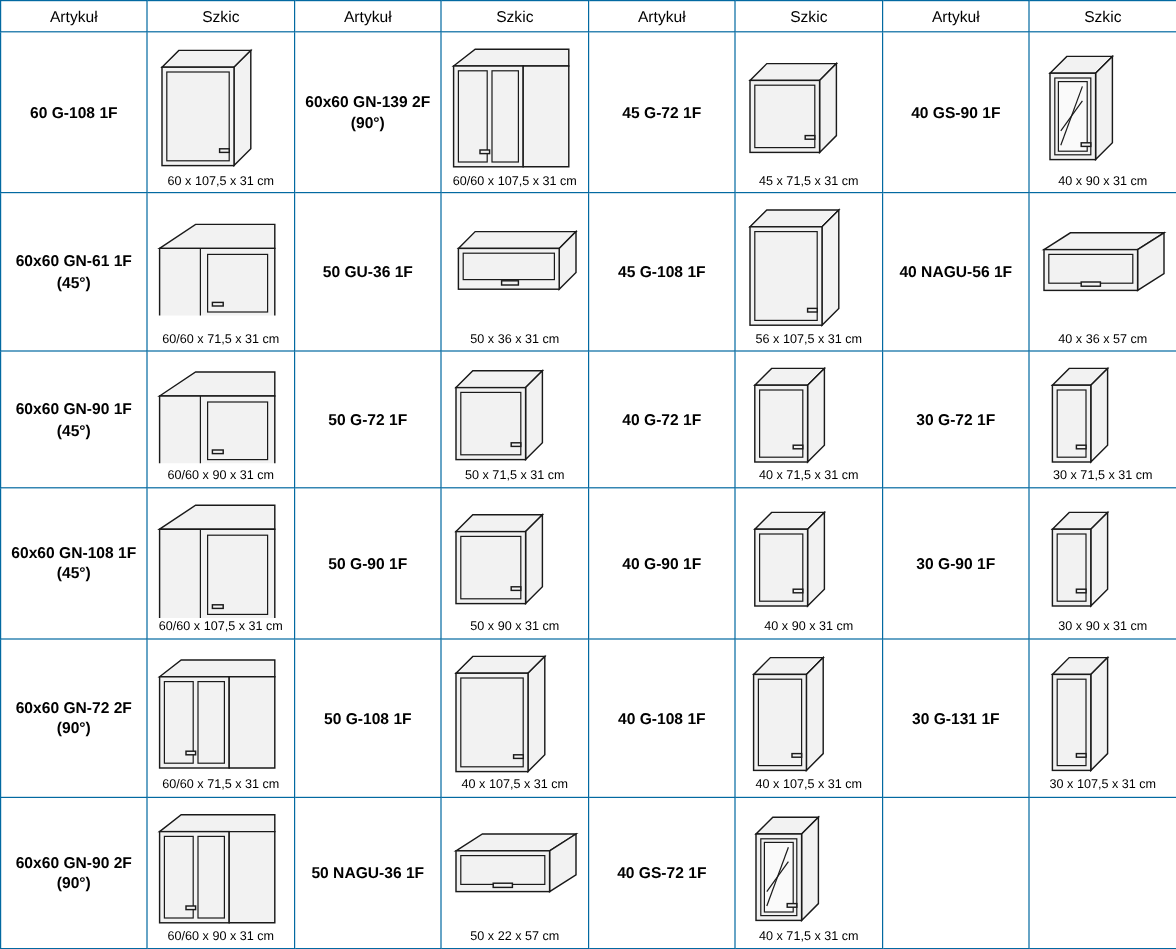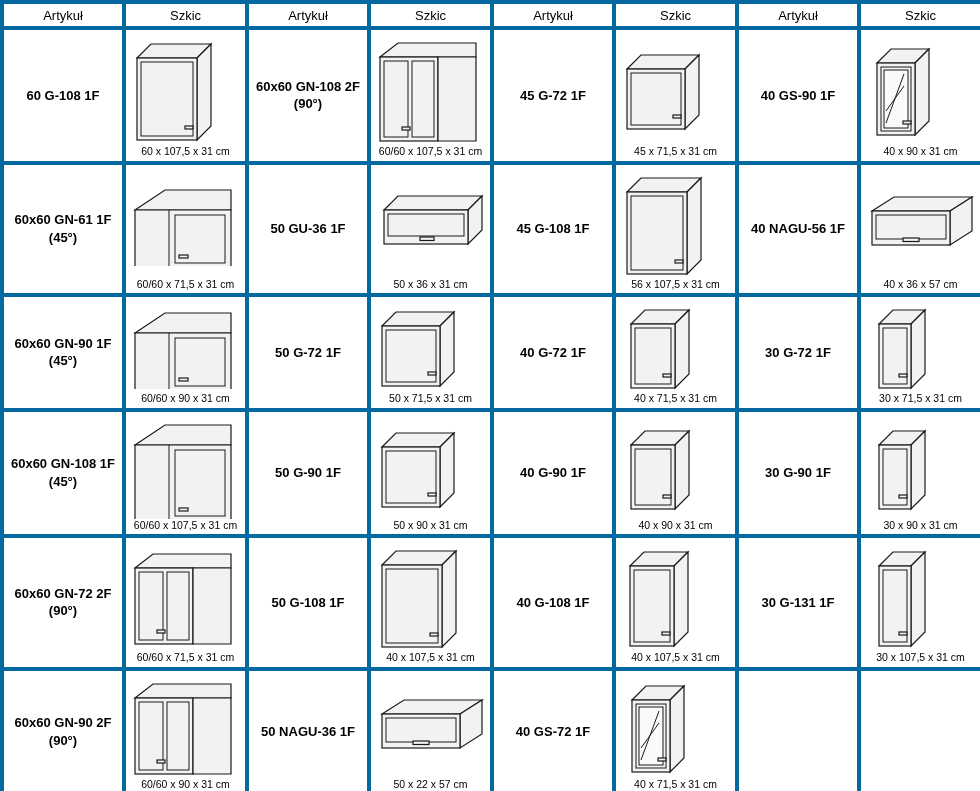--- a/index.html
+++ b/index.html
@@ -9,21 +9,21 @@
     background: #ffffff;
     font-family: "Liberation Sans", sans-serif;
   }
   table.catalog {
     border-collapse: collapse;
     width: 980px;
     height: 791px;
     table-layout: fixed;
   }
   table.catalog th, table.catalog td {
-    border: 4px solid #0369a1;
+    border: 1px solid #0369a1;
     padding: 0;
     vertical-align: middle;
   }
   thead th {
     height: 26px;
     font-size: 13px;
     font-weight: normal;
     text-align: center;
     background: #ffffff;
     color: #000000;
@@ -105,21 +105,21 @@
                 <path d="M10,24 L24,10 L84,10 L70,24 Z" style="fill:#f2f2f2;stroke:#1a1a1a;stroke-width:1.2"></path>
                 <path d="M70,24 L84,10 L84,92 L70,106 Z" style="fill:#f2f2f2;stroke:#1a1a1a;stroke-width:1.2"></path>
                 <rect x="10" y="24" width="60" height="82" style="fill:#f2f2f2;stroke:#1a1a1a;stroke-width:1.2"></rect>
                 <rect x="14" y="28" width="52" height="74" style="fill:none;stroke:#1a1a1a;stroke-width:1;fill:none"></rect>
                 <rect x="58" y="92" width="8" height="3" style="fill:#f2f2f2;stroke:#1a1a1a;stroke-width:1.2"></rect>
               </svg>
             </div>
             <div class="dims">60 x 107,5 x 31 cm</div>
           </div>
         </td>
-        <td class="art-cell">60x60 GN-108 2F (90°)</td>
+        <td class="art-cell">60x60 GN-139 2F (90°)</td>
         <td class="skc-cell">
           <div class="skc-inner">
             <div class="fig">
               <svg width="118" height="112" viewBox="0 0 118 112">
                 <path d="M8,24 L26,10 L104,10 L104,24 L66,24 L66,24 Z" style="fill:#f2f2f2;stroke:#1a1a1a;stroke-width:1.2"></path>
                 <rect x="8" y="24" width="58" height="84" style="fill:#f2f2f2;stroke:#1a1a1a;stroke-width:1.2"></rect>
                 <rect x="12" y="28" width="24" height="76" style="fill:none;stroke:#1a1a1a;stroke-width:1;fill:none"></rect>
                 <rect x="40" y="28" width="22" height="76" style="fill:none;stroke:#1a1a1a;stroke-width:1;fill:none"></rect>
                 <path d="M66,24 L104,24 L104,108 L66,108 Z" style="fill:#f2f2f2;stroke:#1a1a1a;stroke-width:1.2"></path>
                 <rect x="30" y="94" width="8" height="3" style="fill:#f2f2f2;stroke:#1a1a1a;stroke-width:1.2"></rect>

